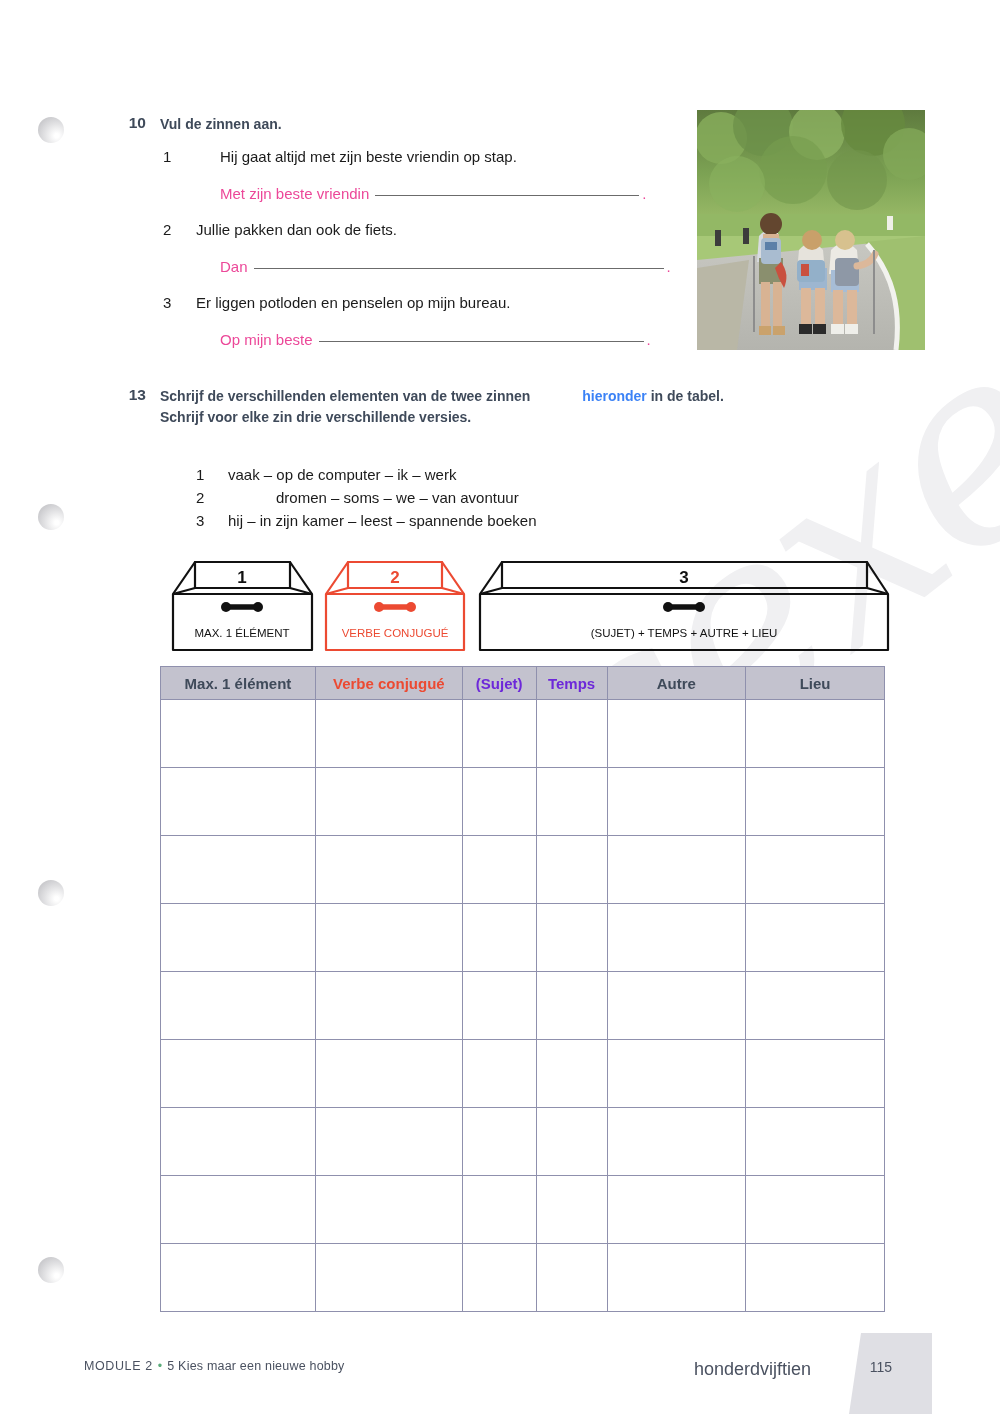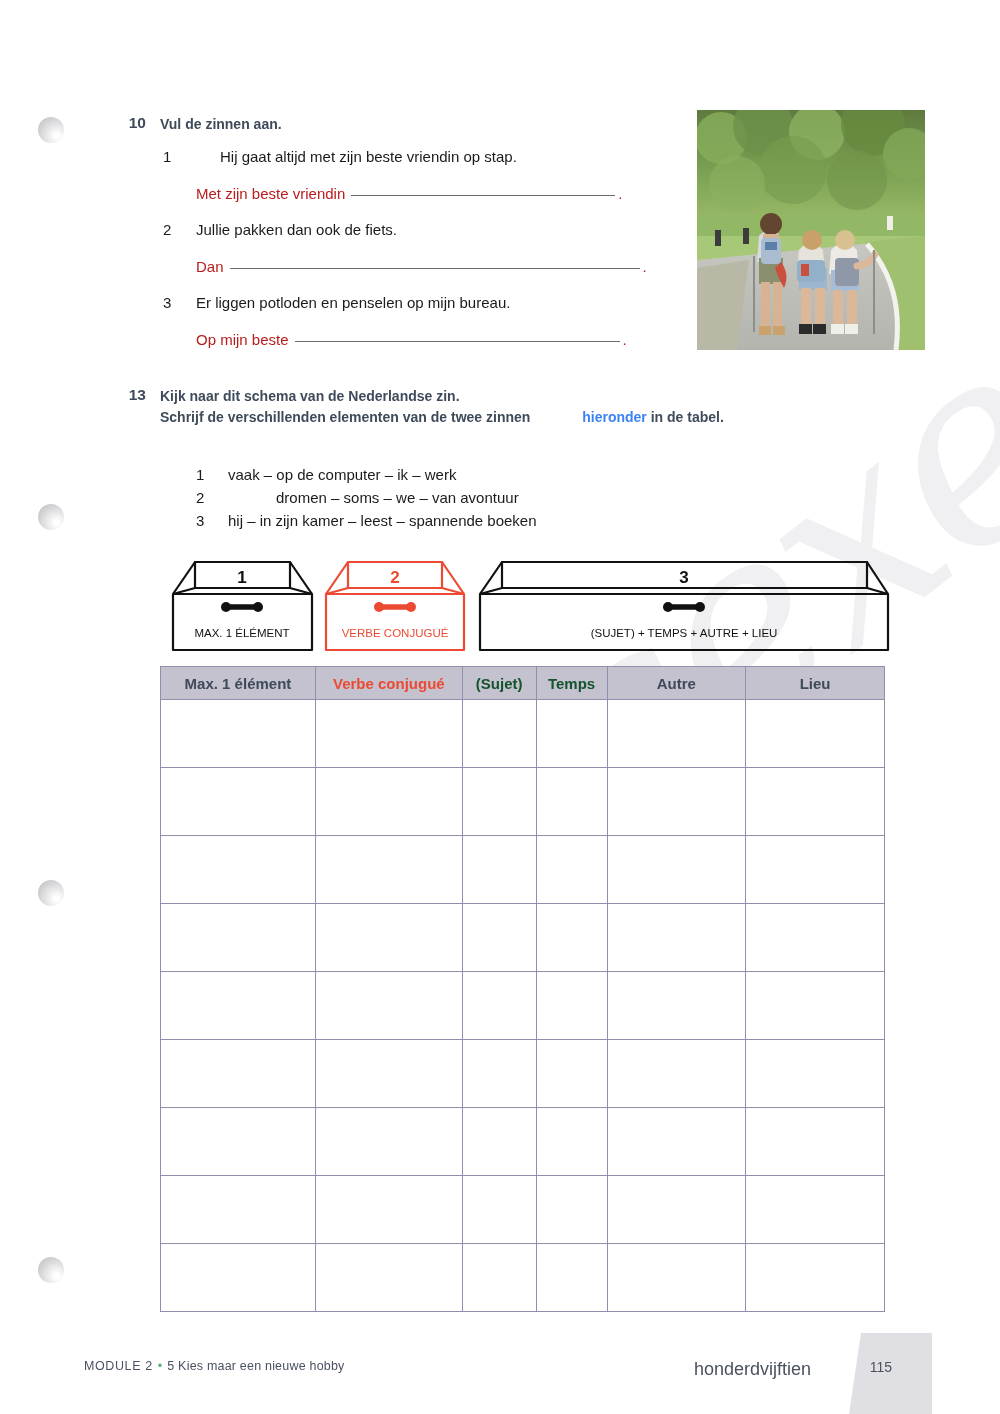--- a/index.html
+++ b/index.html
@@ -102,22 +102,23 @@
     color: #1b1b1b;
     white-space: nowrap;
   }
 
   
   .ans-row {
     position: absolute;
     display: flex;
     align-items: baseline;
     font-size: 15px;
-    color: #b91c1c;
+    color: #ec4899;
     white-space: nowrap;
+    margin-left: 24px;
   }
   .ans-row .lead { margin-right: 6px; }
   .ans-row .rule {
     display: inline-block;
     border-bottom: 1.2px solid #6b6b6b;
     height: 0;
     position: relative;
     top: -3px;
   }
   .ans-row .dot { margin-left: 3px; }
@@ -173,21 +174,21 @@
   .grid thead th {
     background: #c3c2ce;
     height: 32px;
     font-size: 15px;
     font-weight: bold;
     color: #3f4a5a;
     text-align: center;
     vertical-align: middle;
   }
   .grid thead th.redhead { color: #ec4a32; }
-  .grid thead th.light { font-weight: bold; color: #14532d; }
+  .grid thead th.light { font-weight: bold; color: #6d28d9; }
   .grid tbody td { height: 67px; background: #ffffff; }
 
   
   .footer-left {
     position: absolute;
     left: 84px;
     top: 1359px;
     font-size: 12.5px;
     color: #4a5160;
     letter-spacing: 0.2px;
@@ -343,22 +344,22 @@
           <rect x="138" y="148" width="24" height="28" rx="4" fill="#8e98a6"></rect>
 
           <path d="M160 156 q14 -2 18 -12" stroke="#dcb89a" stroke-width="7" fill="none" stroke-linecap="round"></path>
           <rect x="176" y="140" width="2" height="84" fill="#8d8d8d"></rect>
         </g>
       </svg>
     </div>
 
     <div class="ex-num" style="left:116px; top:386px;">13</div>
     <div class="ex-title" style="left:160px; top:386px;">
-      <div>Kijk naar dit schema van de Nederlandse zin.</div>
       <div><span>Schrijf de verschillenden elementen van de twee zinnen </span><span class="soft">hieronder</span><span> in de tabel.</span></div>
+      <div>Schrijf voor elke zin drie verschillende versies.</div>
     </div>
 
     <div class="list-num" style="left:196px; top:466px;">1</div>
     <div class="list-text" style="left:228px; top:466px;">vaak – op de computer – ik – werk</div>
 
     <div class="list-num" style="left:196px; top:489px;">2</div>
     <div class="list-text" style="left:228px; top:489px;margin-left:48px;">dromen – soms – we – van avontuur</div>
 
     <div class="list-num" style="left:196px; top:512px;">3</div>
     <div class="list-text" style="left:228px; top:512px;">hij – in zijn kamer – leest – spannende boeken</div>

